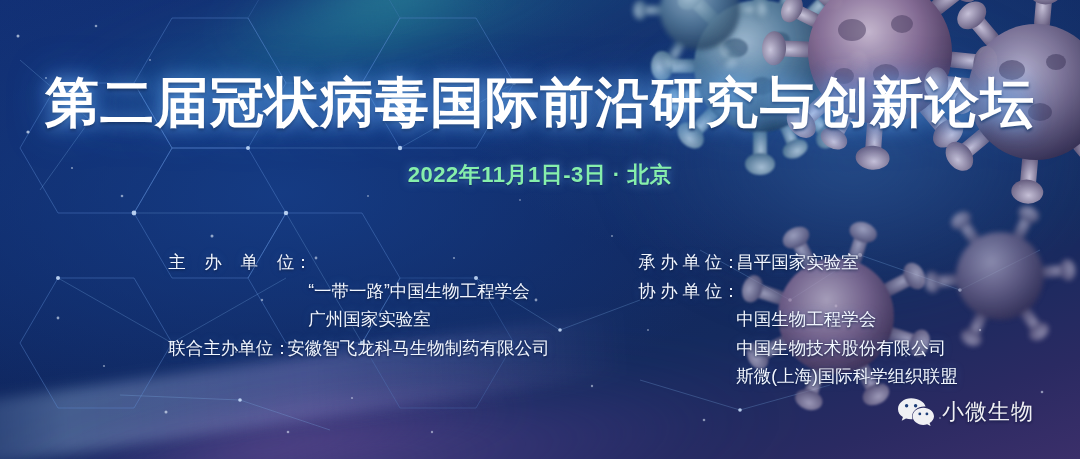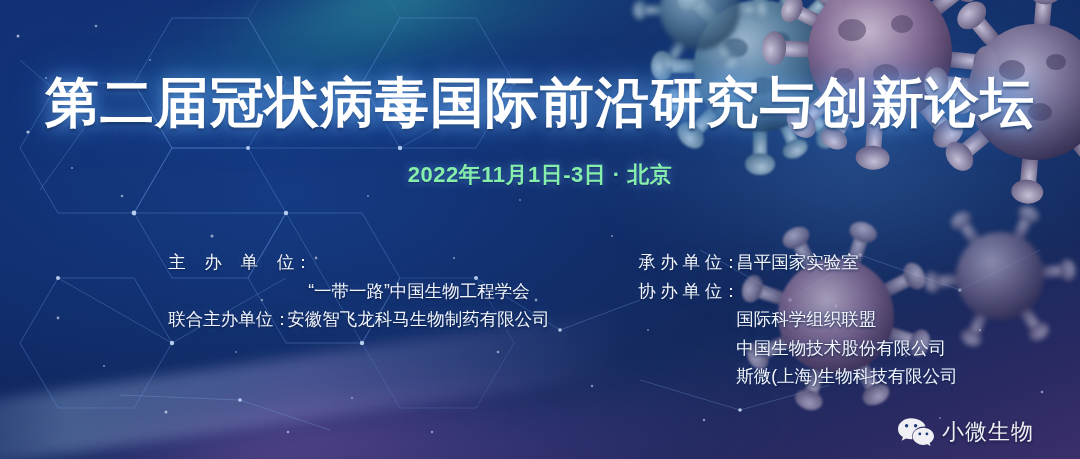--- a/index.html
+++ b/index.html
@@ -181,21 +181,20 @@
 
   
   .watermark {
     position: absolute;
     left: 896px;
     top: 396px;
     display: flex;
     align-items: center;
     gap: 6px;
     opacity: 0.93;
-    margin-top: 20px;
   }
   .wm-text {
     font-size: 22px;
     color: #ffffff;
     letter-spacing: 1px;
     text-shadow: 0 1px 3px rgba(4,16,50,0.8);
   }
 </style>
 </head>
 <body>
@@ -606,20 +605,21 @@
 
     <div class="orgs">
 
       <div class="col col-left">
 
         <div class="row">
           <span class="lbl lbl-left">主办单位</span>
           <span class="colon">：</span>
         </div>
         <div class="indent-left">“一带一路”中国生物工程学会</div>
+        <div class="indent-left">广州国家实验室</div>
 
         <div class="row">
           <span class="lbl">联合主办单位</span>
           <span class="colon">：</span>
           <span class="val">安徽智飞龙科马生物制药有限公司</span>
         </div>
 
       </div>
 
       <div class="col col-right">
@@ -627,23 +627,23 @@
         <div class="row">
           <span class="lbl lbl-right">承办单位</span>
           <span class="colon">：</span>
           <span class="val">昌平国家实验室</span>
         </div>
 
         <div class="row">
           <span class="lbl lbl-right">协办单位</span>
           <span class="colon">：</span>
         </div>
-        <div class="indent-right">国际科学组织联盟</div>
+        <div class="indent-right">中国生物工程学会</div>
         <div class="indent-right">中国生物技术股份有限公司</div>
-        <div class="indent-right">斯微(上海)生物科技有限公司</div>
+        <div class="indent-right">斯微(上海)国际科学组织联盟</div>
 
       </div>
     </div>
 
     <div class="watermark">
       <svg width="40" height="32" viewBox="0 0 40 32">
         <path d="M15.2 2.2C7.9 2.2 2 7.0 2 12.9c0 3.3 1.9 6.3 4.9 8.2l-1.2 3.7 4.3-2.2c1.6.5 3.3.7 5.1.7.5 0 1 0 1.5-.1-.3-.9-.5-1.8-.5-2.8 0-5.5 5.4-10.0 12.0-10.0.5 0 1 0 1.5.1C28.5 6.0 22.5 2.2 15.2 2.2z" fill="#ffffff"></path>
         <circle cx="10.6" cy="9.8" r="1.7" fill="#1d3f7a"></circle>
         <circle cx="19.6" cy="9.8" r="1.7" fill="#1d3f7a"></circle>
         <path d="M38 20.3c0-4.7-4.8-8.6-10.7-8.6s-10.7 3.9-10.7 8.6 4.8 8.6 10.7 8.6c1.3 0 2.6-.2 3.8-.6l3.5 1.8-1.0-3.0c2.6-1.6 4.4-4.1 4.4-6.8z" fill="#ffffff"></path>

